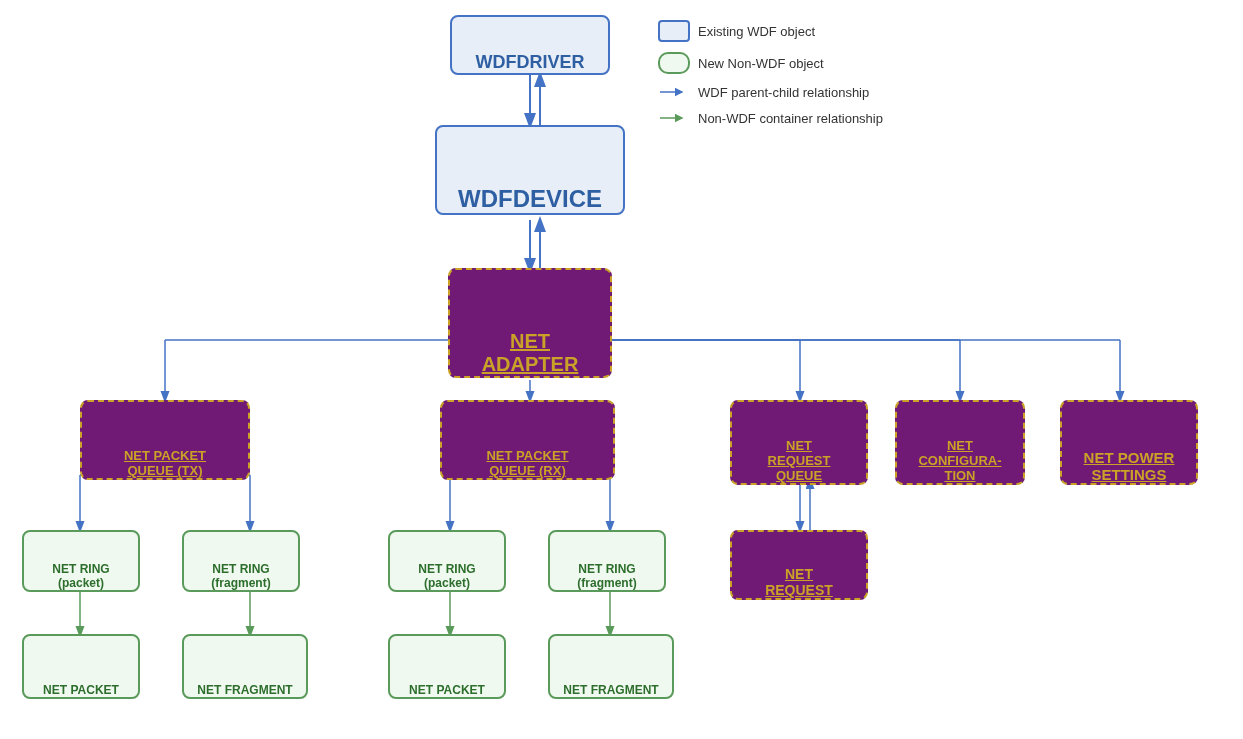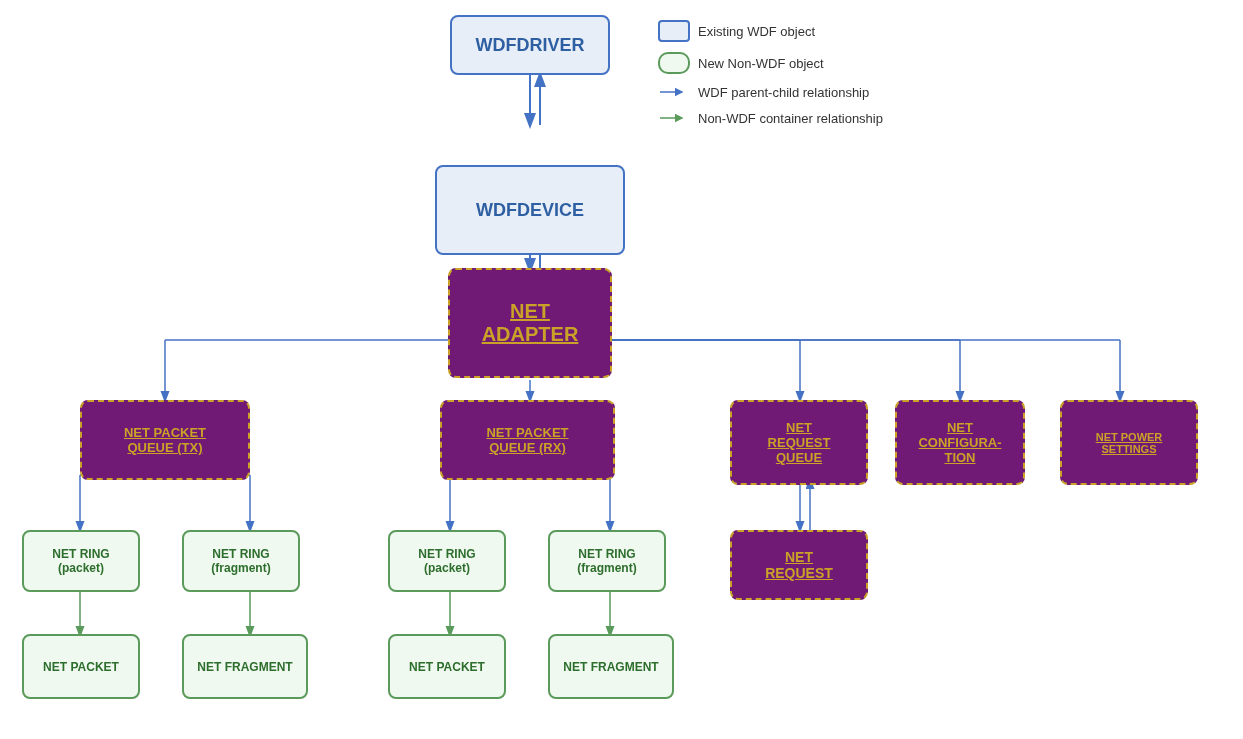--- a/index.html
+++ b/index.html
@@ -12,21 +12,21 @@
       position: relative;
     }
     .diagram-container {
       position: relative;
       width: 1243px;
       height: 739px;
     }
     .node {
       position: absolute;
       display: flex;
-      align-items: center;
+      align-items: flex-end;
       justify-content: center;
       text-align: center;
       font-weight: bold;
       border-radius: 8px;
     }
     .node-wdf {
       background: #e8eef7;
       border: 2px solid #4472c4;
       color: #2e5fa3;
       font-size: 16px;
@@ -163,21 +163,21 @@
     <line x1="610" y1="590" x2="610" y2="635" stroke="#5a9a5a" stroke-width="1.5" marker-end="url(#arrow-green)"></line>
 
     <line x1="800" y1="480" x2="800" y2="530" stroke="#4472c4" stroke-width="1.5" marker-end="url(#arrow-blue)"></line>
     <line x1="810" y1="530" x2="810" y2="480" stroke="#4472c4" stroke-width="1.5" marker-end="url(#arrow-blue)"></line>
   </svg>
 
   <div class="node node-wdf" style="left:450px; top:15px; width:160px; height:60px; font-size:18px;">
     <span>WDFDRIVER</span>
   </div>
 
-  <div class="node node-wdf" style="left:435px; top:125px; width:190px; height:90px; font-size:18px;margin-top:40px;">
+  <div class="node node-wdf" style="left:435px; top:125px; width:190px; height:90px; font-size:24px;">
     <span>WDFDEVICE</span>
   </div>
 
   <div class="node node-netadapter" style="left:448px; top:268px; width:164px; height:110px; font-size:20px; font-weight:900;">
     <span style="white-space:pre-line;">NET
 ADAPTER</span>
   </div>
 
   <div class="node node-netadapter" style="left:80px; top:400px; width:170px; height:80px; font-size:13px;">
     <span style="white-space:pre-line;">NET PACKET
@@ -235,21 +235,21 @@
     <span style="white-space:pre-line;">NET
 REQUEST</span>
   </div>
 
   <div class="node node-netadapter" style="left:895px; top:400px; width:130px; height:85px; font-size:13px;">
     <span style="white-space:pre-line;">NET
 CONFIGURA-
 TION</span>
   </div>
 
-  <div class="node node-netadapter" style="left:1060px; top:400px; width:138px; height:85px; font-size:11px;">
+  <div class="node node-netadapter" style="left:1060px; top:400px; width:138px; height:85px; font-size:15px;">
     <span style="white-space:pre-line;">NET POWER
 SETTINGS</span>
   </div>
 
   <div class="legend">
     <div class="legend-item">
       <div class="legend-box-wdf"></div>
       <span>Existing WDF object</span>
     </div>
     <div class="legend-item">

